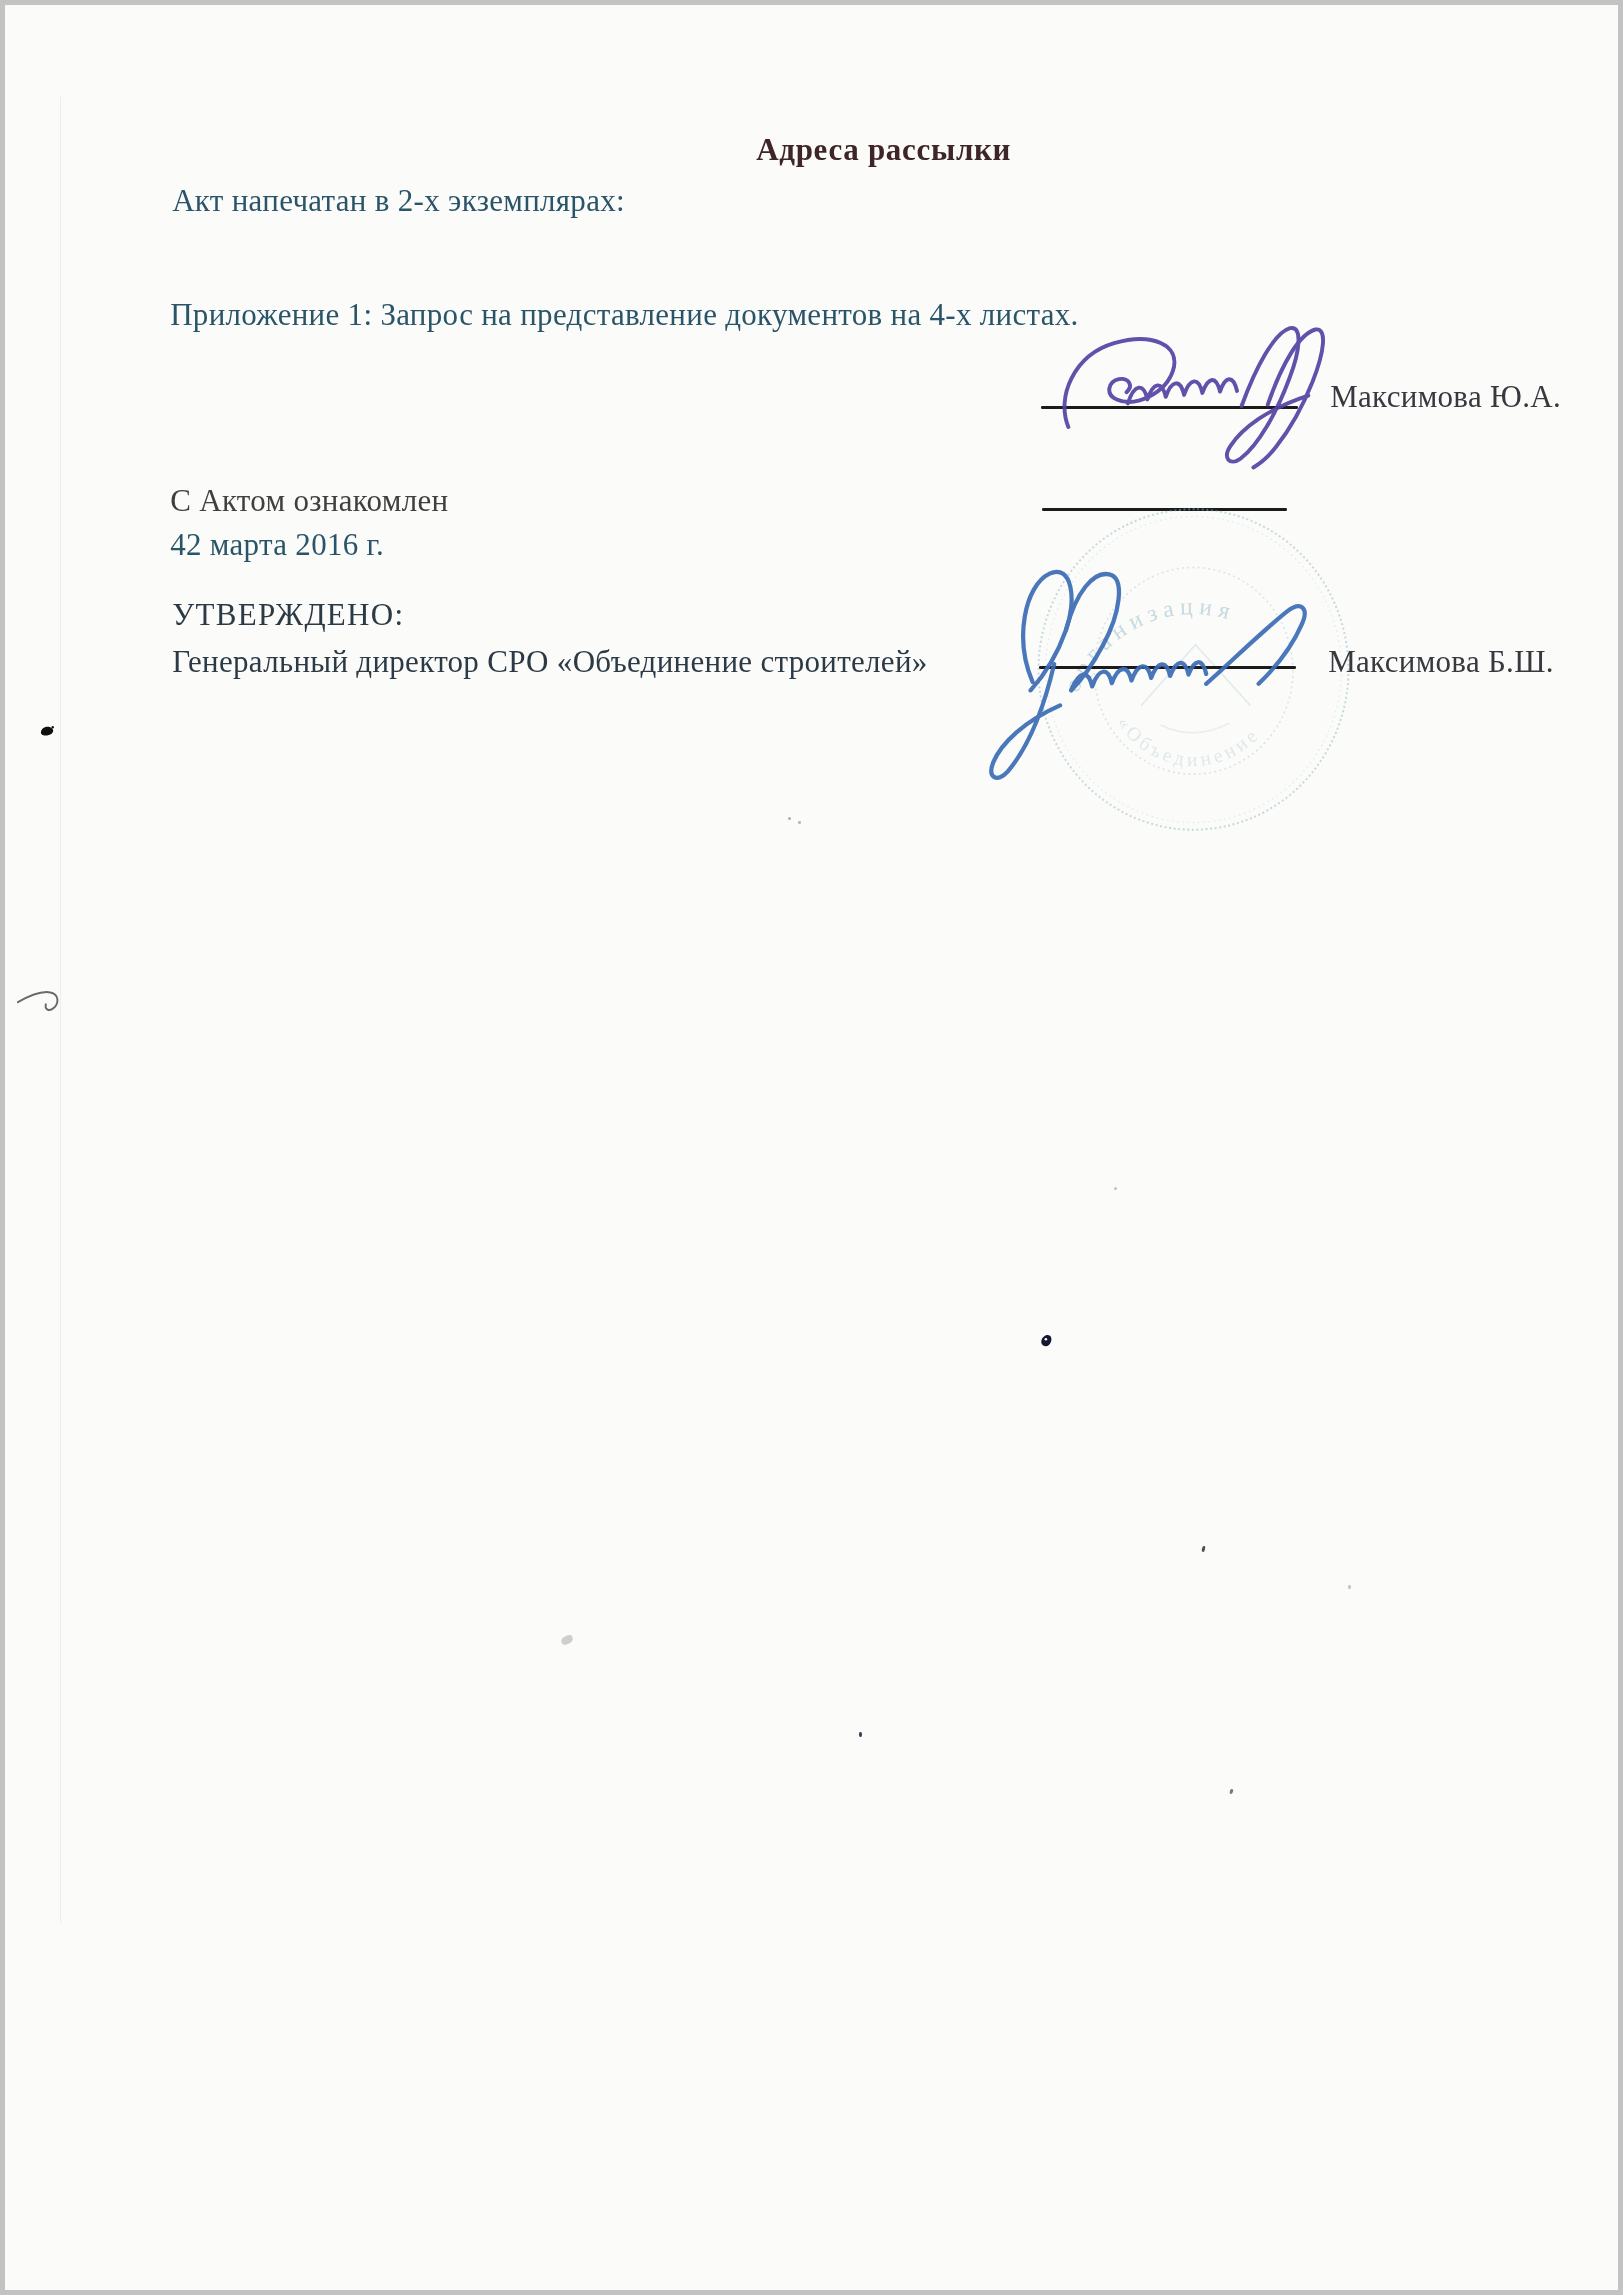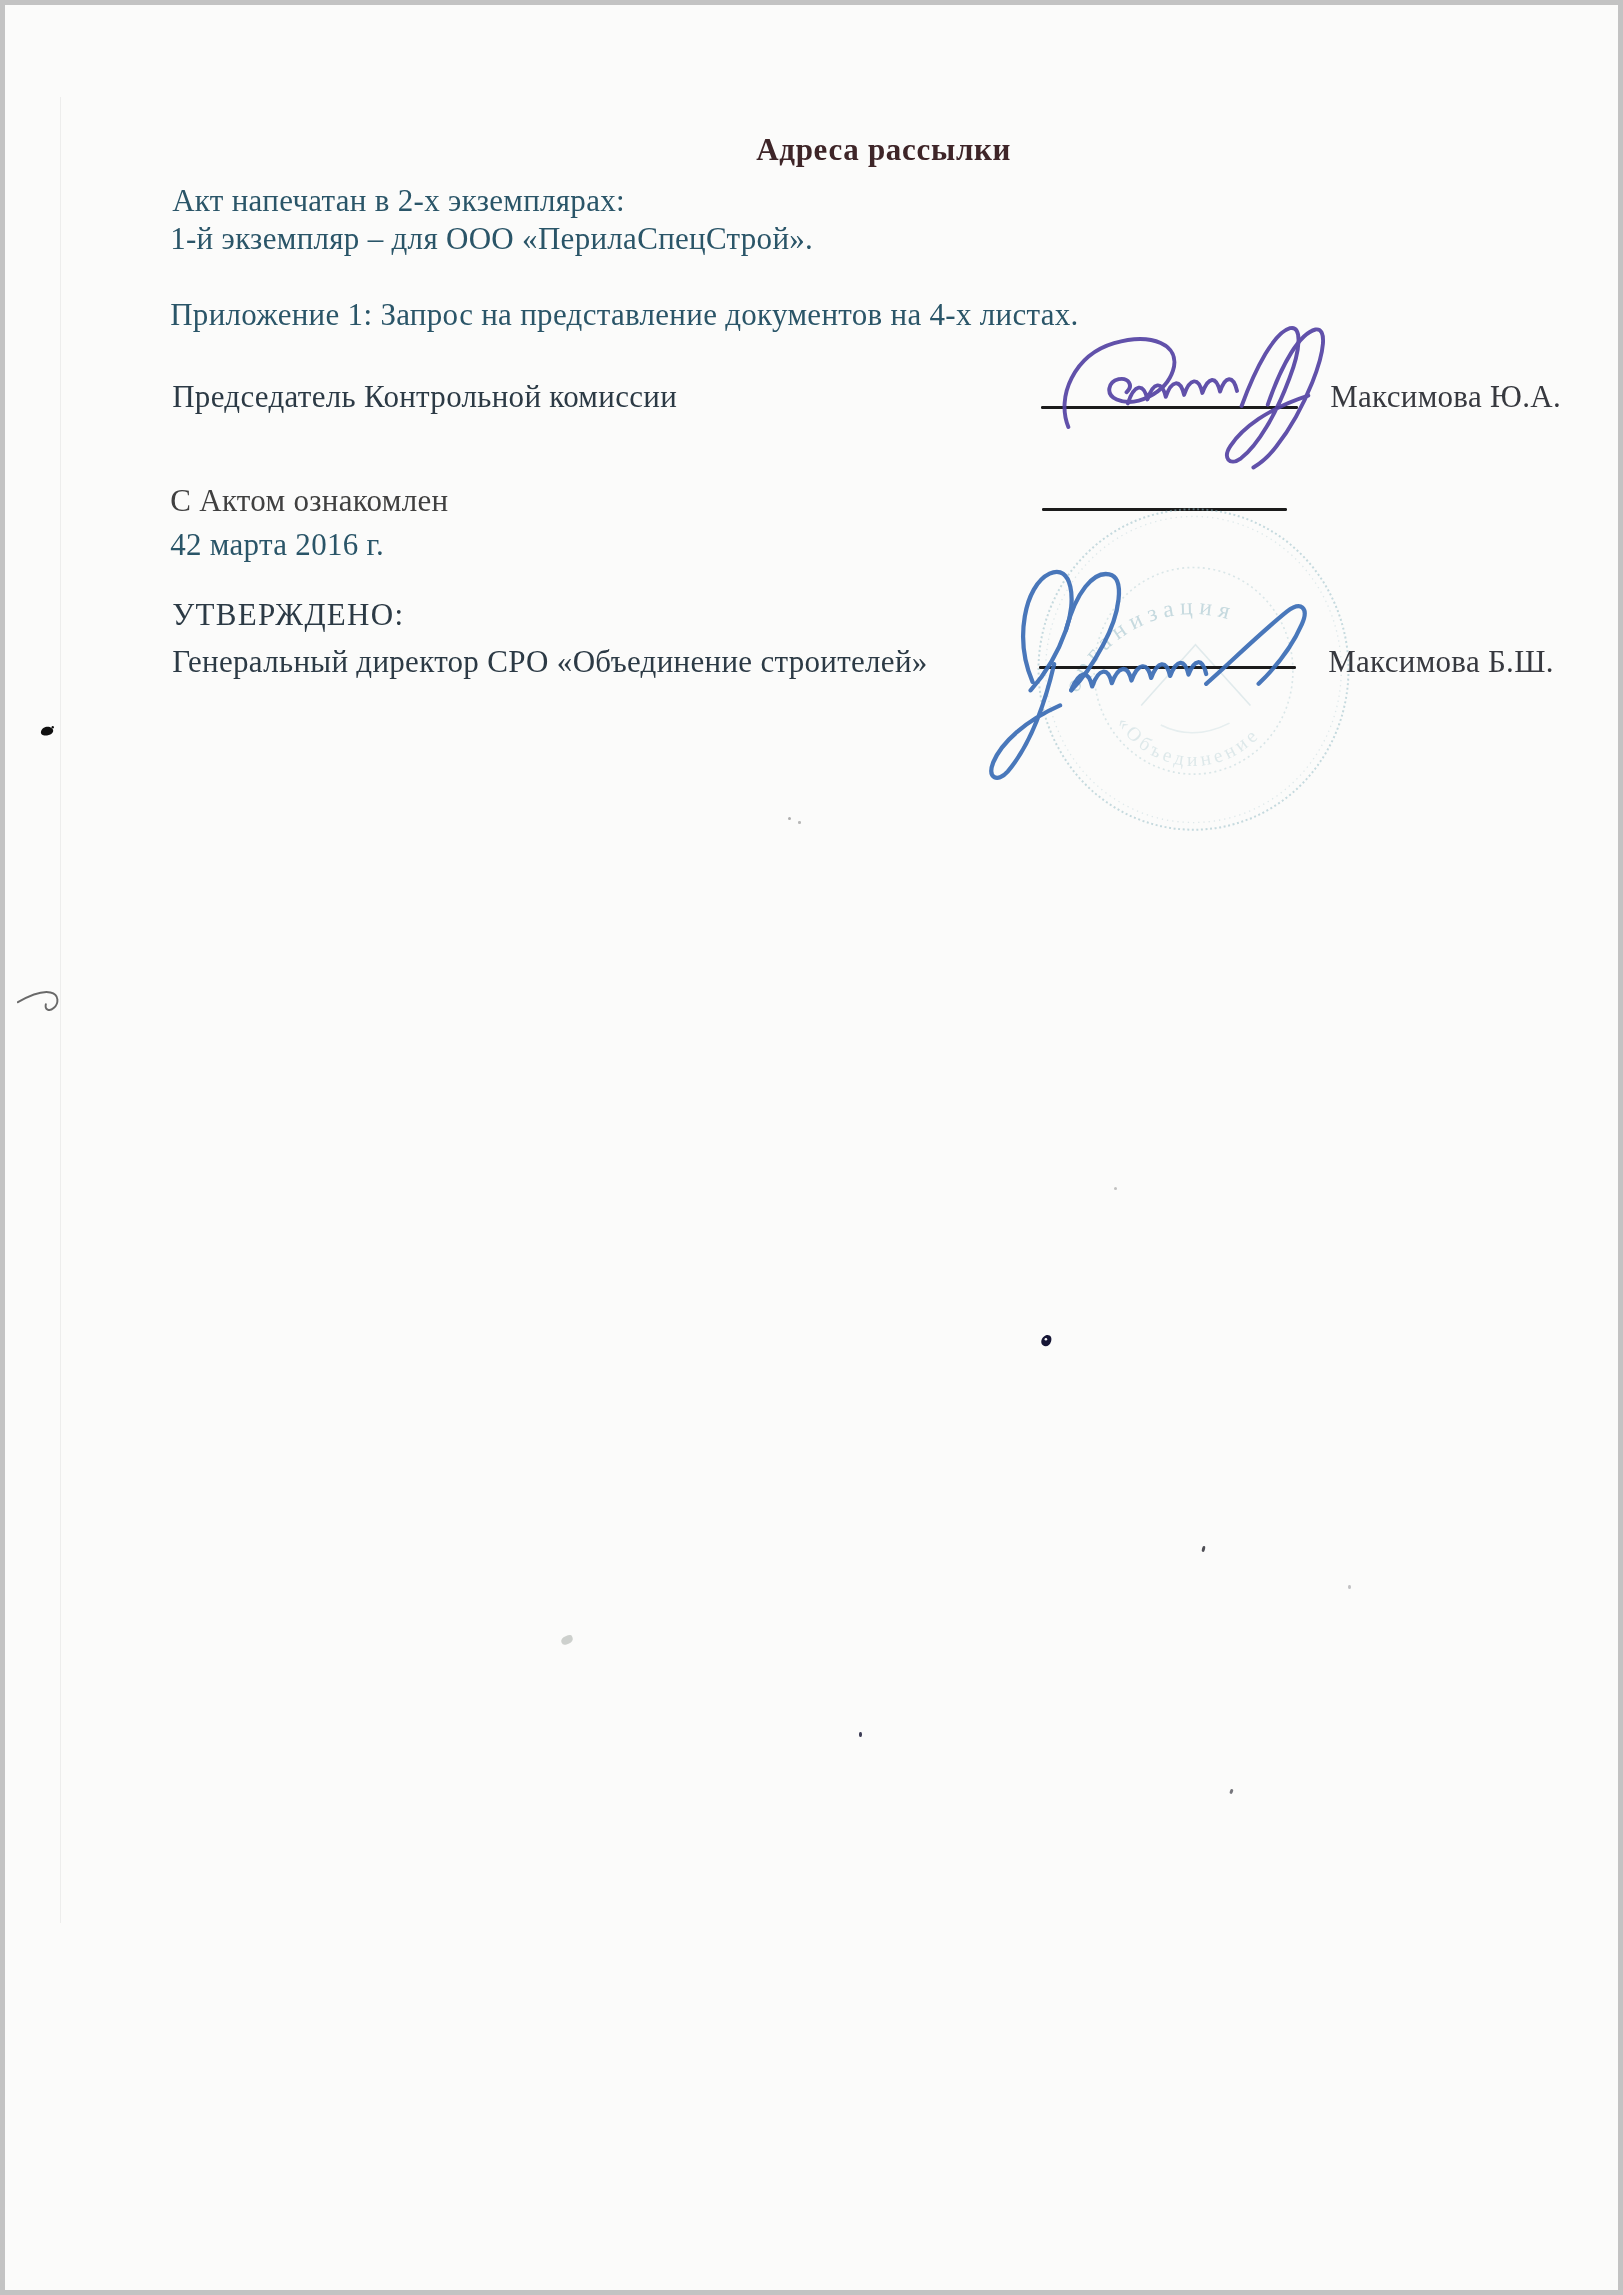--- a/index.html
+++ b/index.html
@@ -19,24 +19,22 @@
 <body>
 
 <div class="scan">
   <div class="page">
 
     <div class="edge-line" style="left:55px;top:92px;height:1826px;"></div>
 
     <div class="abs doc-title" style="left:751px;top:127px;color:#3e2528;">Адреса рассылки</div>
 
     <div class="abs body-line" style="left:167px;top:178px;color:#2a5568;">Акт напечатан в 2-х экземплярах:</div>
-    <div class="abs body-line" style="left:165px;top:216px;color:#2a5568;">1-й экземпляр – для ООО «ПерилаСпецСтрой».</div>
     <div class="abs body-line" style="left:165px;top:292px;color:#2a5568;text-align:center;">Приложение 1: Запрос на представление документов на 4-х листах.</div>
 
-    <div class="abs body-line" style="left:167px;top:374px;color:#2c3a45;">Председатель Контрольной комиссии</div>
     <div class="sig-line" style="left:1036px;top:401px;width:257px;"></div>
     <div class="abs body-line" style="left:1325px;top:374px;color:#37393f;">Максимова Ю.А.</div>
 
     <svg style="position:absolute;left:1047px;top:317px;" width="340" height="151" viewBox="0 0 520 230">
       <g fill="none" stroke="#5443a4" stroke-width="6" stroke-linecap="round" stroke-linejoin="round" opacity="0.92">
         <path d="M 25,160 C 6,114 34,50 95,32 C 152,15 198,34 185,74 C 174,108 128,131 99,118 C 81,110 86,91 102,87 C 117,84 125,97 114,107"></path>
         <path d="M 116,124 c 10,-30 24,-32 30,-6 c 9,-27 22,-29 28,-4 c 9,-26 22,-28 28,-3 c 9,-26 22,-28 28,-3 c 9,-25 21,-27 27,-2 c 8,-24 20,-26 26,-1"></path>
         <path d="M 290,128 C 312,68 340,16 364,9 C 383,4 380,42 363,86 C 343,140 315,188 289,208 C 271,221 261,207 273,189 C 291,162 330,132 392,112"></path>
         <path d="M 330,126 C 352,62 379,17 403,11 C 421,8 417,45 398,92 C 382,132 361,167 343,190 C 330,207 320,215 308,222"></path>
       </g>

